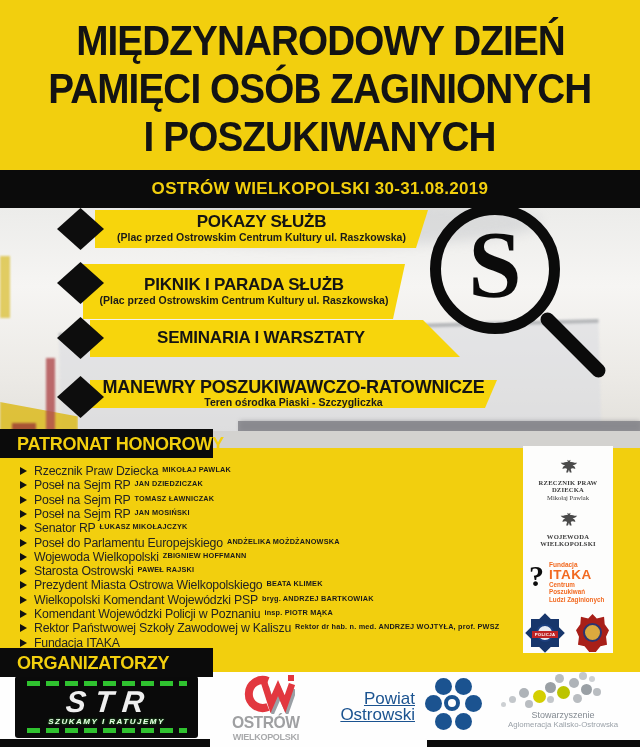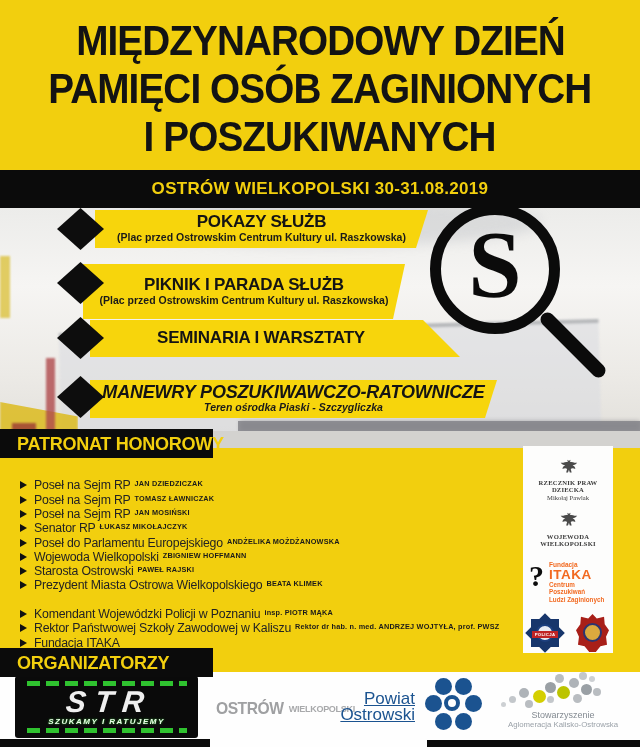--- a/index.html
+++ b/index.html
@@ -30,21 +30,21 @@
   .ph-tail{position:absolute;left:46px;top:150px;width:9px;height:82px;background:#b04a4c;opacity:.8;filter:blur(1px);}
   .ph-sliver{position:absolute;left:0;top:48px;width:10px;height:62px;background:#d9bc26;opacity:.7;filter:blur(1px);}
   .ph-plate{position:absolute;left:268px;top:0px;font-weight:700;font-size:12px;color:rgba(130,132,138,.55);letter-spacing:1px;}
 
   
   .ebar{position:absolute;background:#f7d50c;display:flex;flex-direction:column;justify-content:center;
     align-items:center;z-index:3;padding-bottom:2px;}
   .b1{left:95px;top:2px;width:333px;height:38px;clip-path:polygon(0 0,100% 0,calc(100% - 12px) 100%,0 100%);}
   .b2{left:83px;top:56px;width:322px;height:55px;clip-path:polygon(0 0,100% 0,calc(100% - 12px) 100%,0 100%);text-align:right;}
   .b3{left:90px;top:112px;width:370px;height:37px;clip-path:polygon(0 0,calc(100% - 37px) 0,100% 100%,0 100%);text-align:center;}
-  .b4{left:90px;top:172px;width:407px;height:38px;clip-path:polygon(0 0,100% 0,calc(100% - 12px) 100%,0 100%);font-style:italic;}
+  .b4{left:90px;top:172px;width:407px;height:28px;clip-path:polygon(0 0,100% 0,calc(100% - 12px) 100%,0 100%);}
   .ebar .et{font-weight:700;font-size:17px;line-height:18px;color:#141414;letter-spacing:-.2px;white-space:nowrap;}
   .b4 .et{font-size:18px;}
   .b3 .et,.b3 .es{transform:translateX(-14px);}
   .ebar .es{font-weight:700;font-size:10.5px;line-height:12px;color:#1a1a1a;white-space:nowrap;}
   .diam{position:absolute;left:57px;width:47px;height:42px;background:#0d0d0d;z-index:4;
     clip-path:polygon(50% 0,100% 50%,50% 100%,0 50%);}
   .d1{top:0px;}.d2{top:54px;}.d3{top:109px;}.d4{top:168px;}
 
   
   .mag{position:absolute;left:0;top:0;width:640px;height:223px;z-index:5;pointer-events:none;}
@@ -108,21 +108,21 @@
 
   .str{position:absolute;left:15px;top:4px;width:183px;height:62px;background:#0a0a0a;border-radius:3px;
     display:flex;flex-direction:column;align-items:center;justify-content:center;}
   .gdash{width:160px;height:5px;
     background:repeating-linear-gradient(90deg,#2fc22f 0 13px,transparent 13px 19px);}
   .str-letters{font-weight:700;font-style:italic;font-size:30px;line-height:30px;color:#efefef;
     letter-spacing:9px;transform:skewX(-6deg);margin:1px 0 0 6px;}
   .str-tag{font-weight:700;font-style:italic;font-size:8px;color:#eafce8;letter-spacing:1.5px;
     text-shadow:0 0 2px #2fc22f;margin-bottom:2px;}
 
-  .ow{position:absolute;left:213px;top:0;width:105px;height:72px;display:flex;align-items:center;}
+  .ow{position:absolute;left:213px;top:0;width:105px;height:72px;display:flex;flex-direction:column;align-items:center;}
   .ow-svg{width:58px;height:40px;margin-top:2px;}
   .ow-t1{display:inline-block;font-weight:700;font-size:17px;line-height:17px;color:#9fa0a2;
     letter-spacing:-.5px;transform:scaleX(.92);}
   .ow-t2{display:inline-block;font-weight:700;font-size:9.5px;line-height:11px;color:#a8a9ab;
     letter-spacing:-.3px;transform:scaleX(.95);}
 
   .powiat{position:absolute;left:330px;top:19px;width:85px;text-align:right;color:#1b5390;
     font-size:17px;line-height:15.5px;text-decoration:underline;}
   .dots{position:absolute;left:425px;top:2px;width:58px;height:58px;}
   .dot{position:absolute;width:17px;height:17px;border-radius:50%;background:#1b5390;}
@@ -188,28 +188,30 @@
 
   <div class="patronat-bg"></div>
   <div class="dark-streak"></div>
   <div class="gray-strip"></div>
   <div class="red-blob"></div>
 
   <div class="badge patronat">
     <span>PATRONAT HONOROWY</span>
   </div>
 
+  <div class="p-item" style="top:461px"><span class="tri"></span><span class="role">Rzecznik Praw Dziecka</span><span class="pname">MIKOŁAJ PAWLAK</span></div>
   <div class="p-item" style="top:475px"><span class="tri"></span><span class="role">Poseł na Sejm RP</span><span class="pname">JAN DZIEDZICZAK</span></div>
   <div class="p-item" style="top:490px"><span class="tri"></span><span class="role">Poseł na Sejm RP</span><span class="pname">TOMASZ ŁAWNICZAK</span></div>
   <div class="p-item" style="top:504px"><span class="tri"></span><span class="role">Poseł na Sejm RP</span><span class="pname">JAN MOSIŃSKI</span></div>
   <div class="p-item" style="top:518px"><span class="tri"></span><span class="role">Senator RP</span><span class="pname">ŁUKASZ MIKOŁAJCZYK</span></div>
   <div class="p-item" style="top:533px"><span class="tri"></span><span class="role">Poseł do Parlamentu Europejskiego</span><span class="pname">ANDŻELIKA MOŻDŻANOWSKA</span></div>
   <div class="p-item" style="top:547px"><span class="tri"></span><span class="role">Wojewoda Wielkopolski</span><span class="pname">ZBIGNIEW HOFFMANN</span></div>
   <div class="p-item" style="top:561px"><span class="tri"></span><span class="role">Starosta Ostrowski</span><span class="pname">PAWEŁ RAJSKI</span></div>
   <div class="p-item" style="top:575px"><span class="tri"></span><span class="role">Prezydent Miasta Ostrowa Wielkopolskiego</span><span class="pname">BEATA KLIMEK</span></div>
+  <div class="p-item" style="top:590px"><span class="tri"></span><span class="role">Wielkopolski Komendant Wojewódzki PSP</span><span class="pname">bryg. ANDRZEJ BARTKOWIAK</span></div>
   <div class="p-item" style="top:618px"><span class="tri"></span><span class="role">Rektor Państwowej Szkoły Zawodowej w Kaliszu</span><span class="pname">Rektor dr hab. n. med. ANDRZEJ WOJTYŁA, prof. PWSZ</span></div>
   <div class="p-item" style="top:604px"><span class="tri"></span><span class="role">Komendant Wojewódzki Policji w Poznaniu</span><span class="pname">insp. PIOTR MĄKA</span></div>
   <div class="p-item" style="top:633px"><span class="tri"></span><span class="role">Fundacja ITAKA</span><span class="pname"></span></div>
 
   <div class="logocol">
     <svg class="eagle" viewBox="0 0 24 20">
       <path d="M12 1l1 2 2-1-1 2c3 0 6 2 8 1-1 2-3 3-5 3 2 1 3 2 3 4-2-1-4-1-5 0l1 4h-2l-1-3-1 3h-2l1-4c-1-1-3-1-5 0 0-2 1-3 3-4-2 0-4-1-5-3 2 1 5-1 8-1l-1-2 2 1z" fill="#4a4a4a"></path>
     </svg>
     <div class="cap">RZECZNIK PRAW DZIECKA</div>
     <div class="cap2">Mikołaj Pawlak</div>

